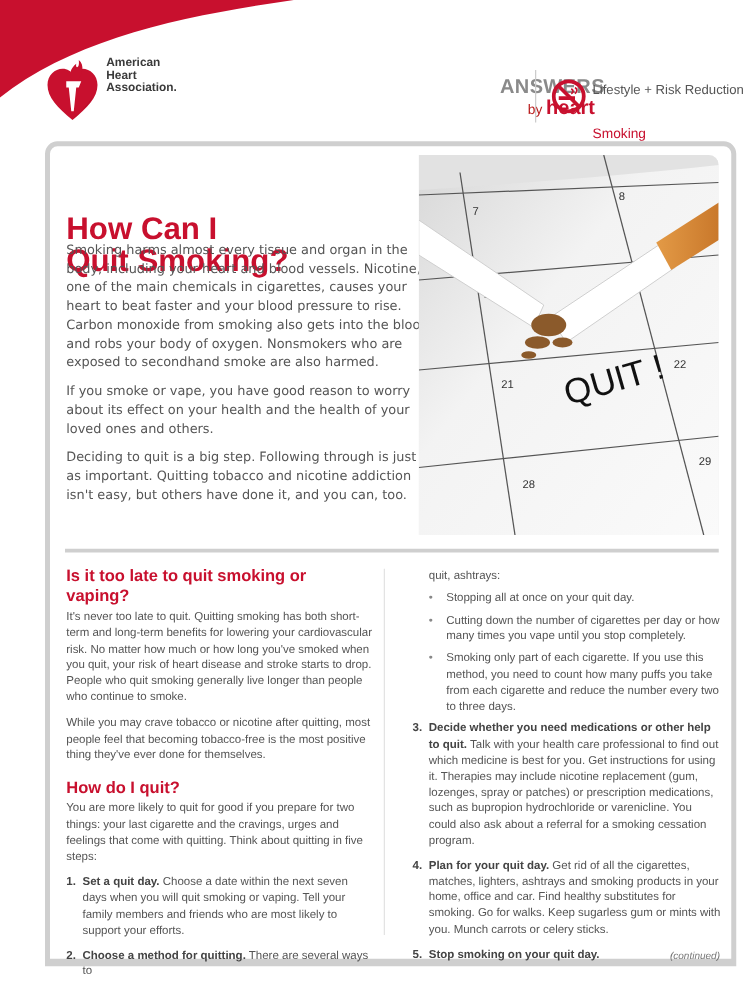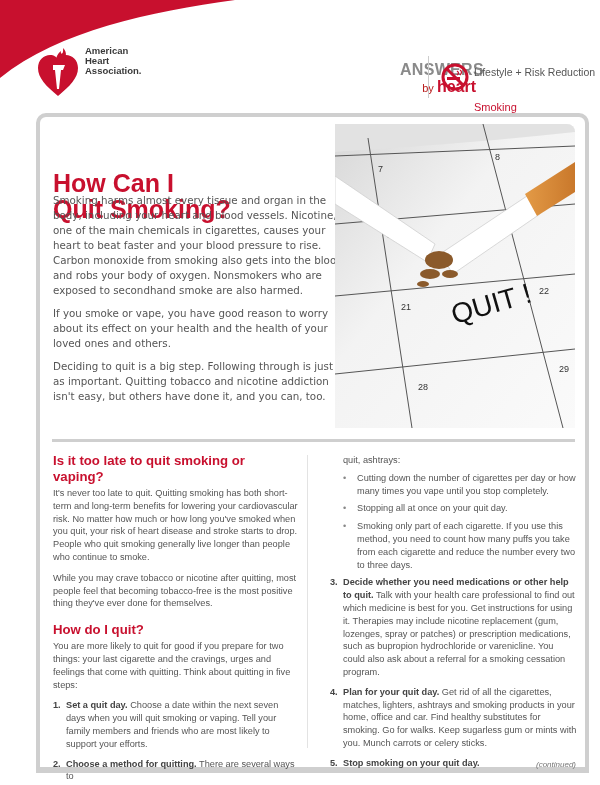--- a/index.html
+++ b/index.html
@@ -201,22 +201,22 @@
     <li>
       <span class="num">2.</span>
       <b>Choose a method for quitting.</b><span> There are several ways to</span>
     </li>
   </ol>
 </div>
 
 <div class="col col-right">
   <p style="margin-bottom:5px;">quit, ashtrays:</p>
   <ul style="margin-left:0;">
+    <li>Stopping all at once on your quit day.</li>
     <li>Cutting down the number of cigarettes per day or how many times you vape until you stop completely.</li>
-    <li>Stopping all at once on your quit day.</li>
     <li>Smoking only part of each cigarette. If you use this method, you need to count how many puffs you take from each cigarette and reduce the number every two to three days.</li>
   </ul>
   <ol>
     <li>
       <span class="num">3.</span>
       <b>Decide whether you need medications or other help to quit.</b><span> Talk with your health care professional to find out which medicine is best for you. Get instructions for using it. Therapies may include nicotine replacement (gum, lozenges, spray or patches) or prescription medications, such as bupropion hydrochloride or varenicline. You could also ask about a referral for a smoking cessation program.</span>
     </li>
     <li>
       <span class="num">4.</span>
       <b>Plan for your quit day.</b><span> Get rid of all the cigarettes, matches, lighters, ashtrays and smoking products in your home, office and car. Find healthy substitutes for smoking. Go for walks. Keep sugarless gum or mints with you. Munch carrots or celery sticks.</span>

